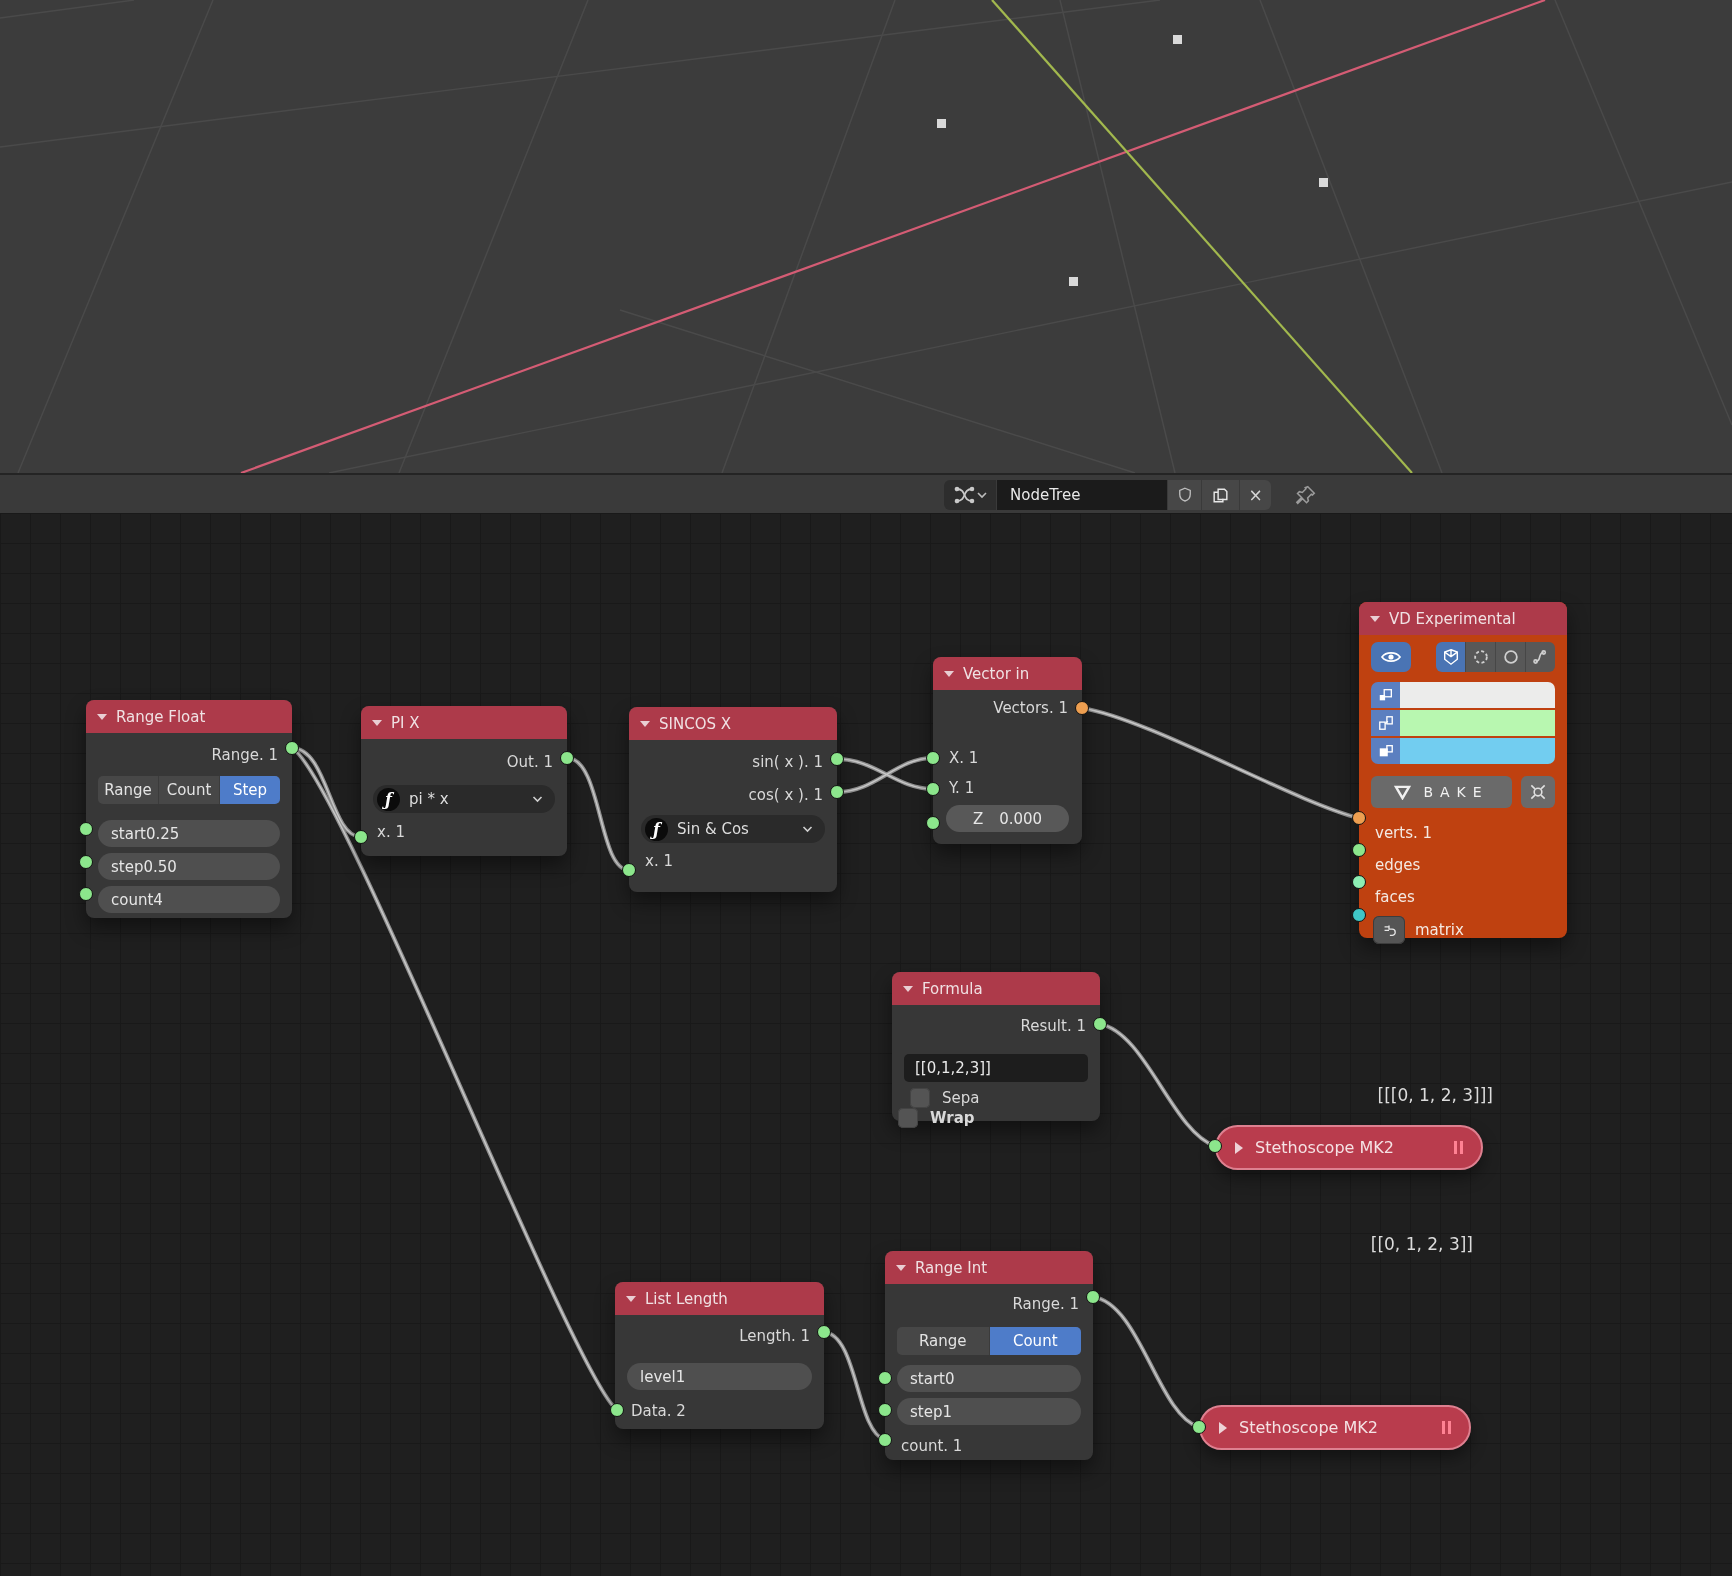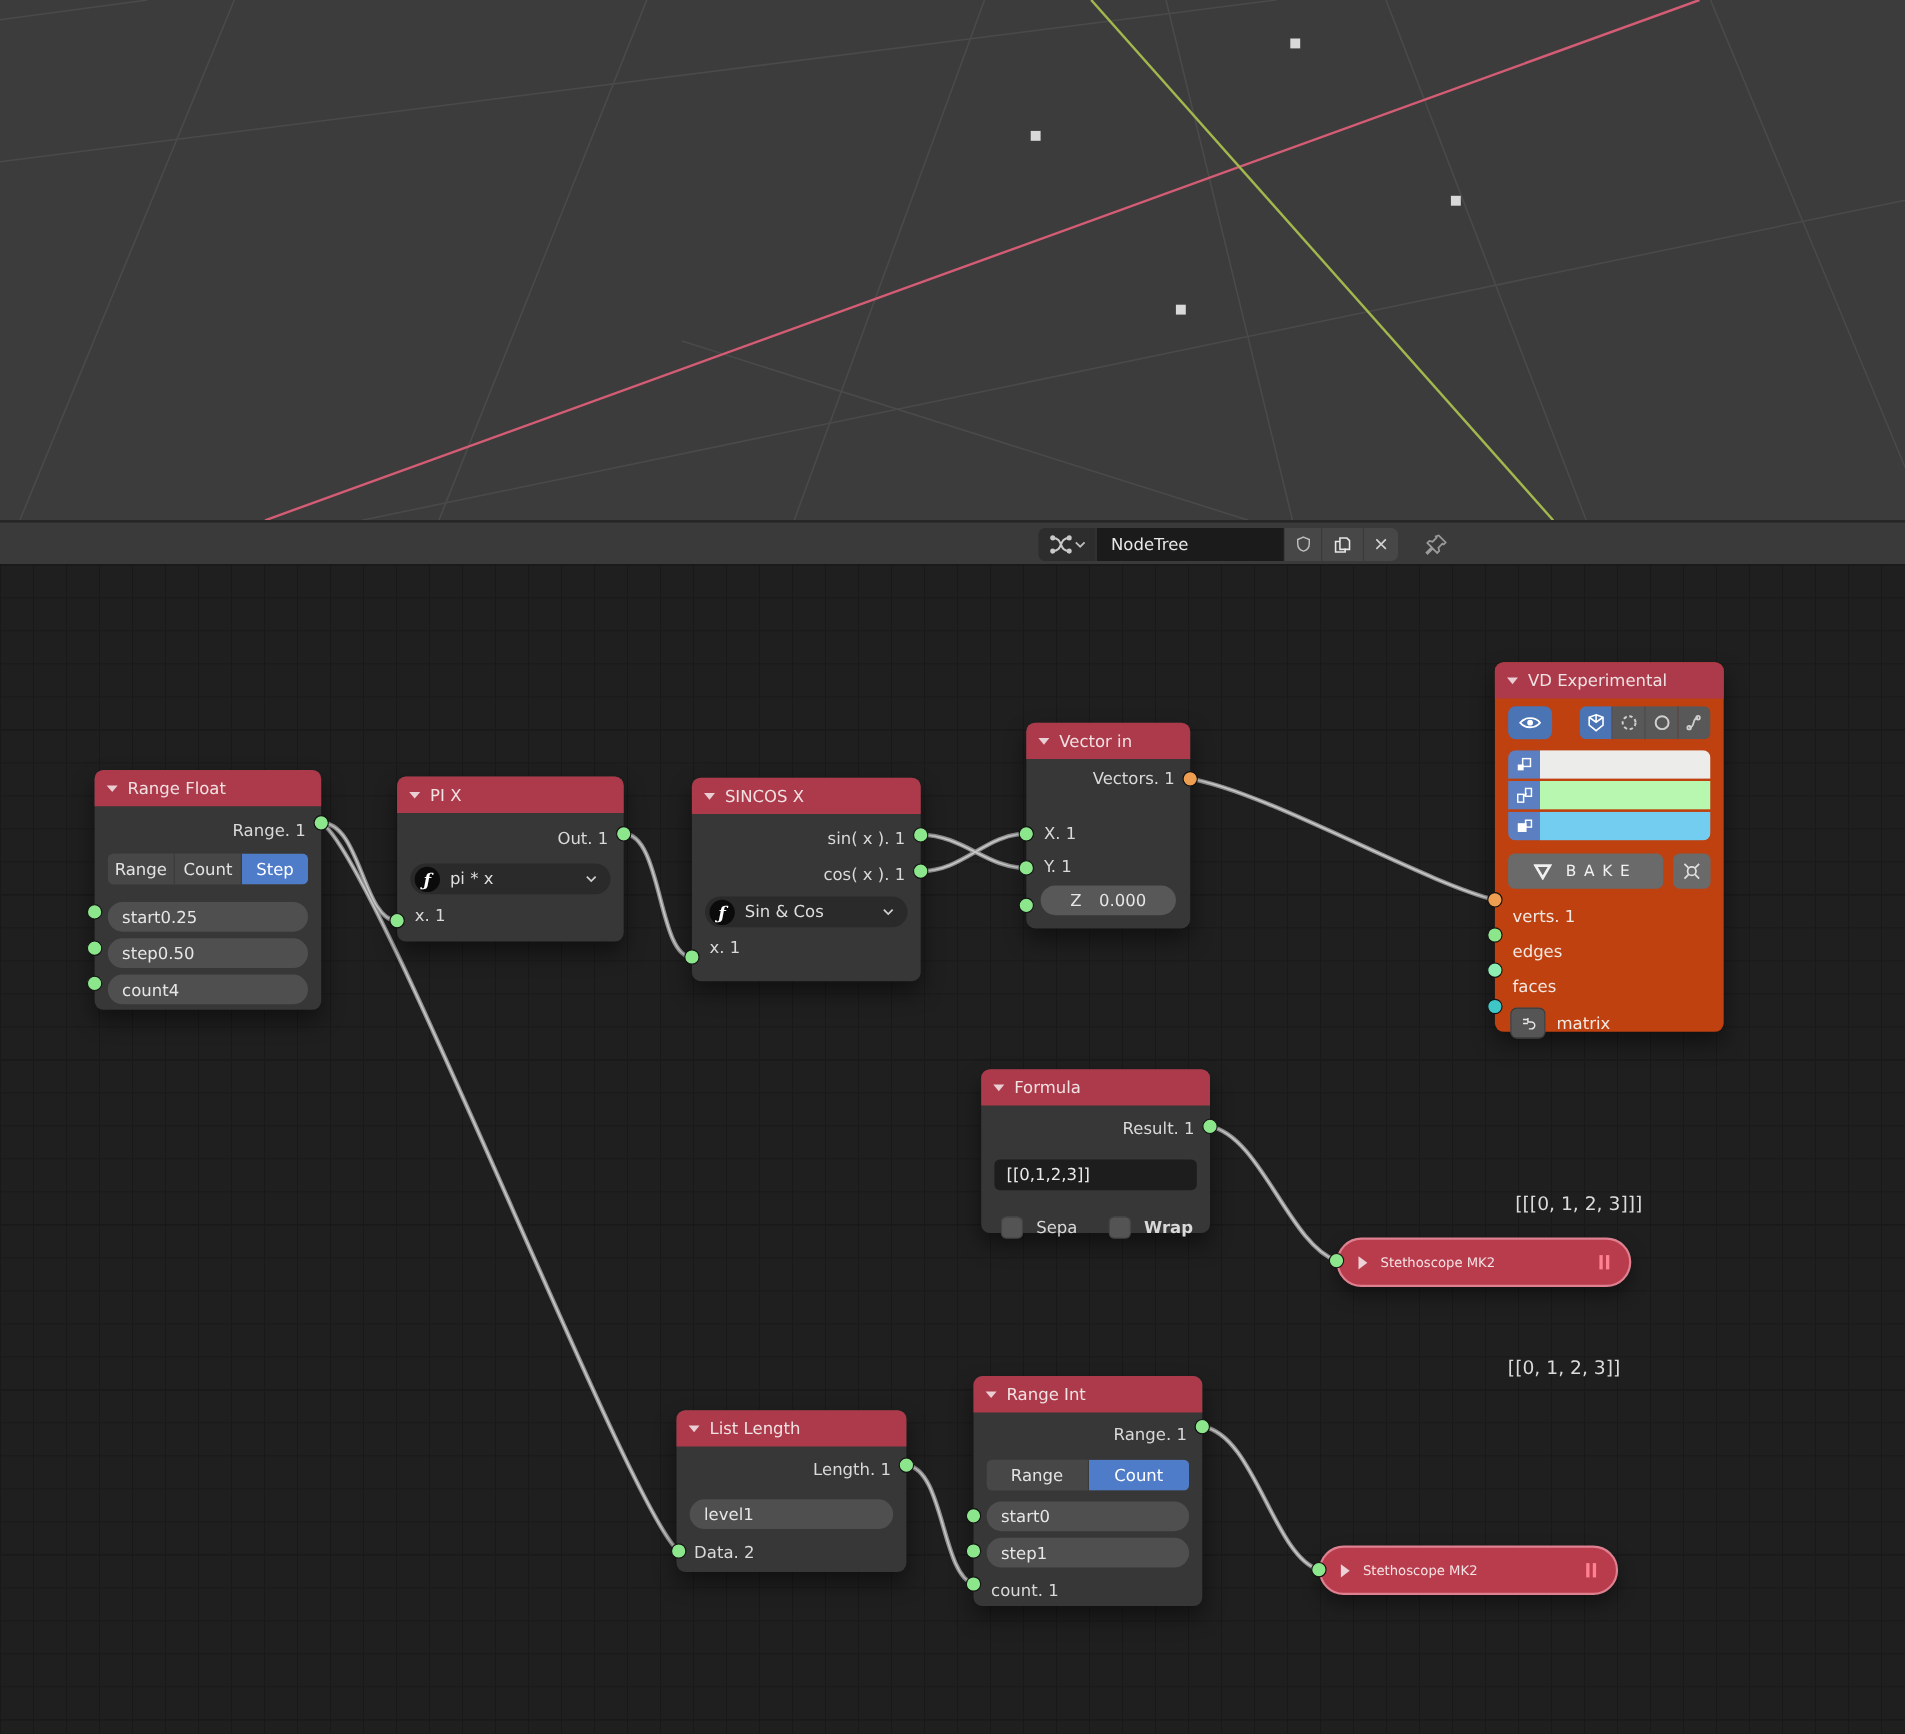--- a/index.html
+++ b/index.html
@@ -79,21 +79,21 @@
   .swatch-row .mico{width:29px;background:#5b7fc0;flex:none;display:flex;align-items:center;justify-content:center;}
   .swatch-row:first-of-type{border-radius:7px 7px 0 0;}
   .swatch{flex:1;}
   .bake-btn{flex:1;height:32px;background:#6a6a6a;border-radius:6px;display:flex;align-items:center;
             justify-content:center;gap:12px;color:#f2f2f2;font-size:14px;letter-spacing:7px;}
   .side-btn{width:34px;height:32px;background:#6a6a6a;border-radius:6px;margin-left:9px;}
   .mx-btn{width:32px;height:28px;background:#555;border-radius:6px;box-shadow:inset 0 0 0 1px #3c3c3c;}
 
   
   .stetho{position:absolute;height:45px;background:#b93c4d;border:2px solid #de8090;border-radius:24px;
-          display:flex;align-items:center;gap:12px;padding:0 18px;color:#f5e2e4;font-size:12px;
+          display:flex;align-items:center;gap:12px;padding:0 18px;color:#f5e2e4;font-size:16px;
           box-sizing:border-box;z-index:2;box-shadow:0 8px 16px rgba(0,0,0,.4);}
   .pause{margin-left:auto;display:flex;gap:3px;}
   .pause i{display:block;width:3px;height:13px;background:#ff8293;}
 
   .float-text{position:absolute;color:#dcdcdc;font-size:17px;z-index:2;white-space:nowrap;}
   svg{display:block;}
 </style>
 </head>
 <body>
 
@@ -409,21 +409,21 @@
     <div class="nhead">
       <span class="tri-d"></span>
       <span>Formula</span>
     </div>
     <div class="row out" style="margin-top:6px;">
       <span>Result. 1</span>
     </div>
     <div class="darkfield" style="margin-top:13px;">
       <span>[[0,1,2,3]]</span>
     </div>
-    <div style="display:flex;margin-top:19px;">
+    <div style="display:flex;margin-top:6px;flex-direction:column;">
       <div class="checkrow" style="flex:1;">
         <span class="checkbox"></span>
         <span>Sepa</span>
       </div>
       <div class="checkrow" style="flex:1;padding-left:6px;font-weight:bold;">
         <span class="checkbox"></span>
         <span>Wrap</span>
       </div>
     </div>
   </div>

